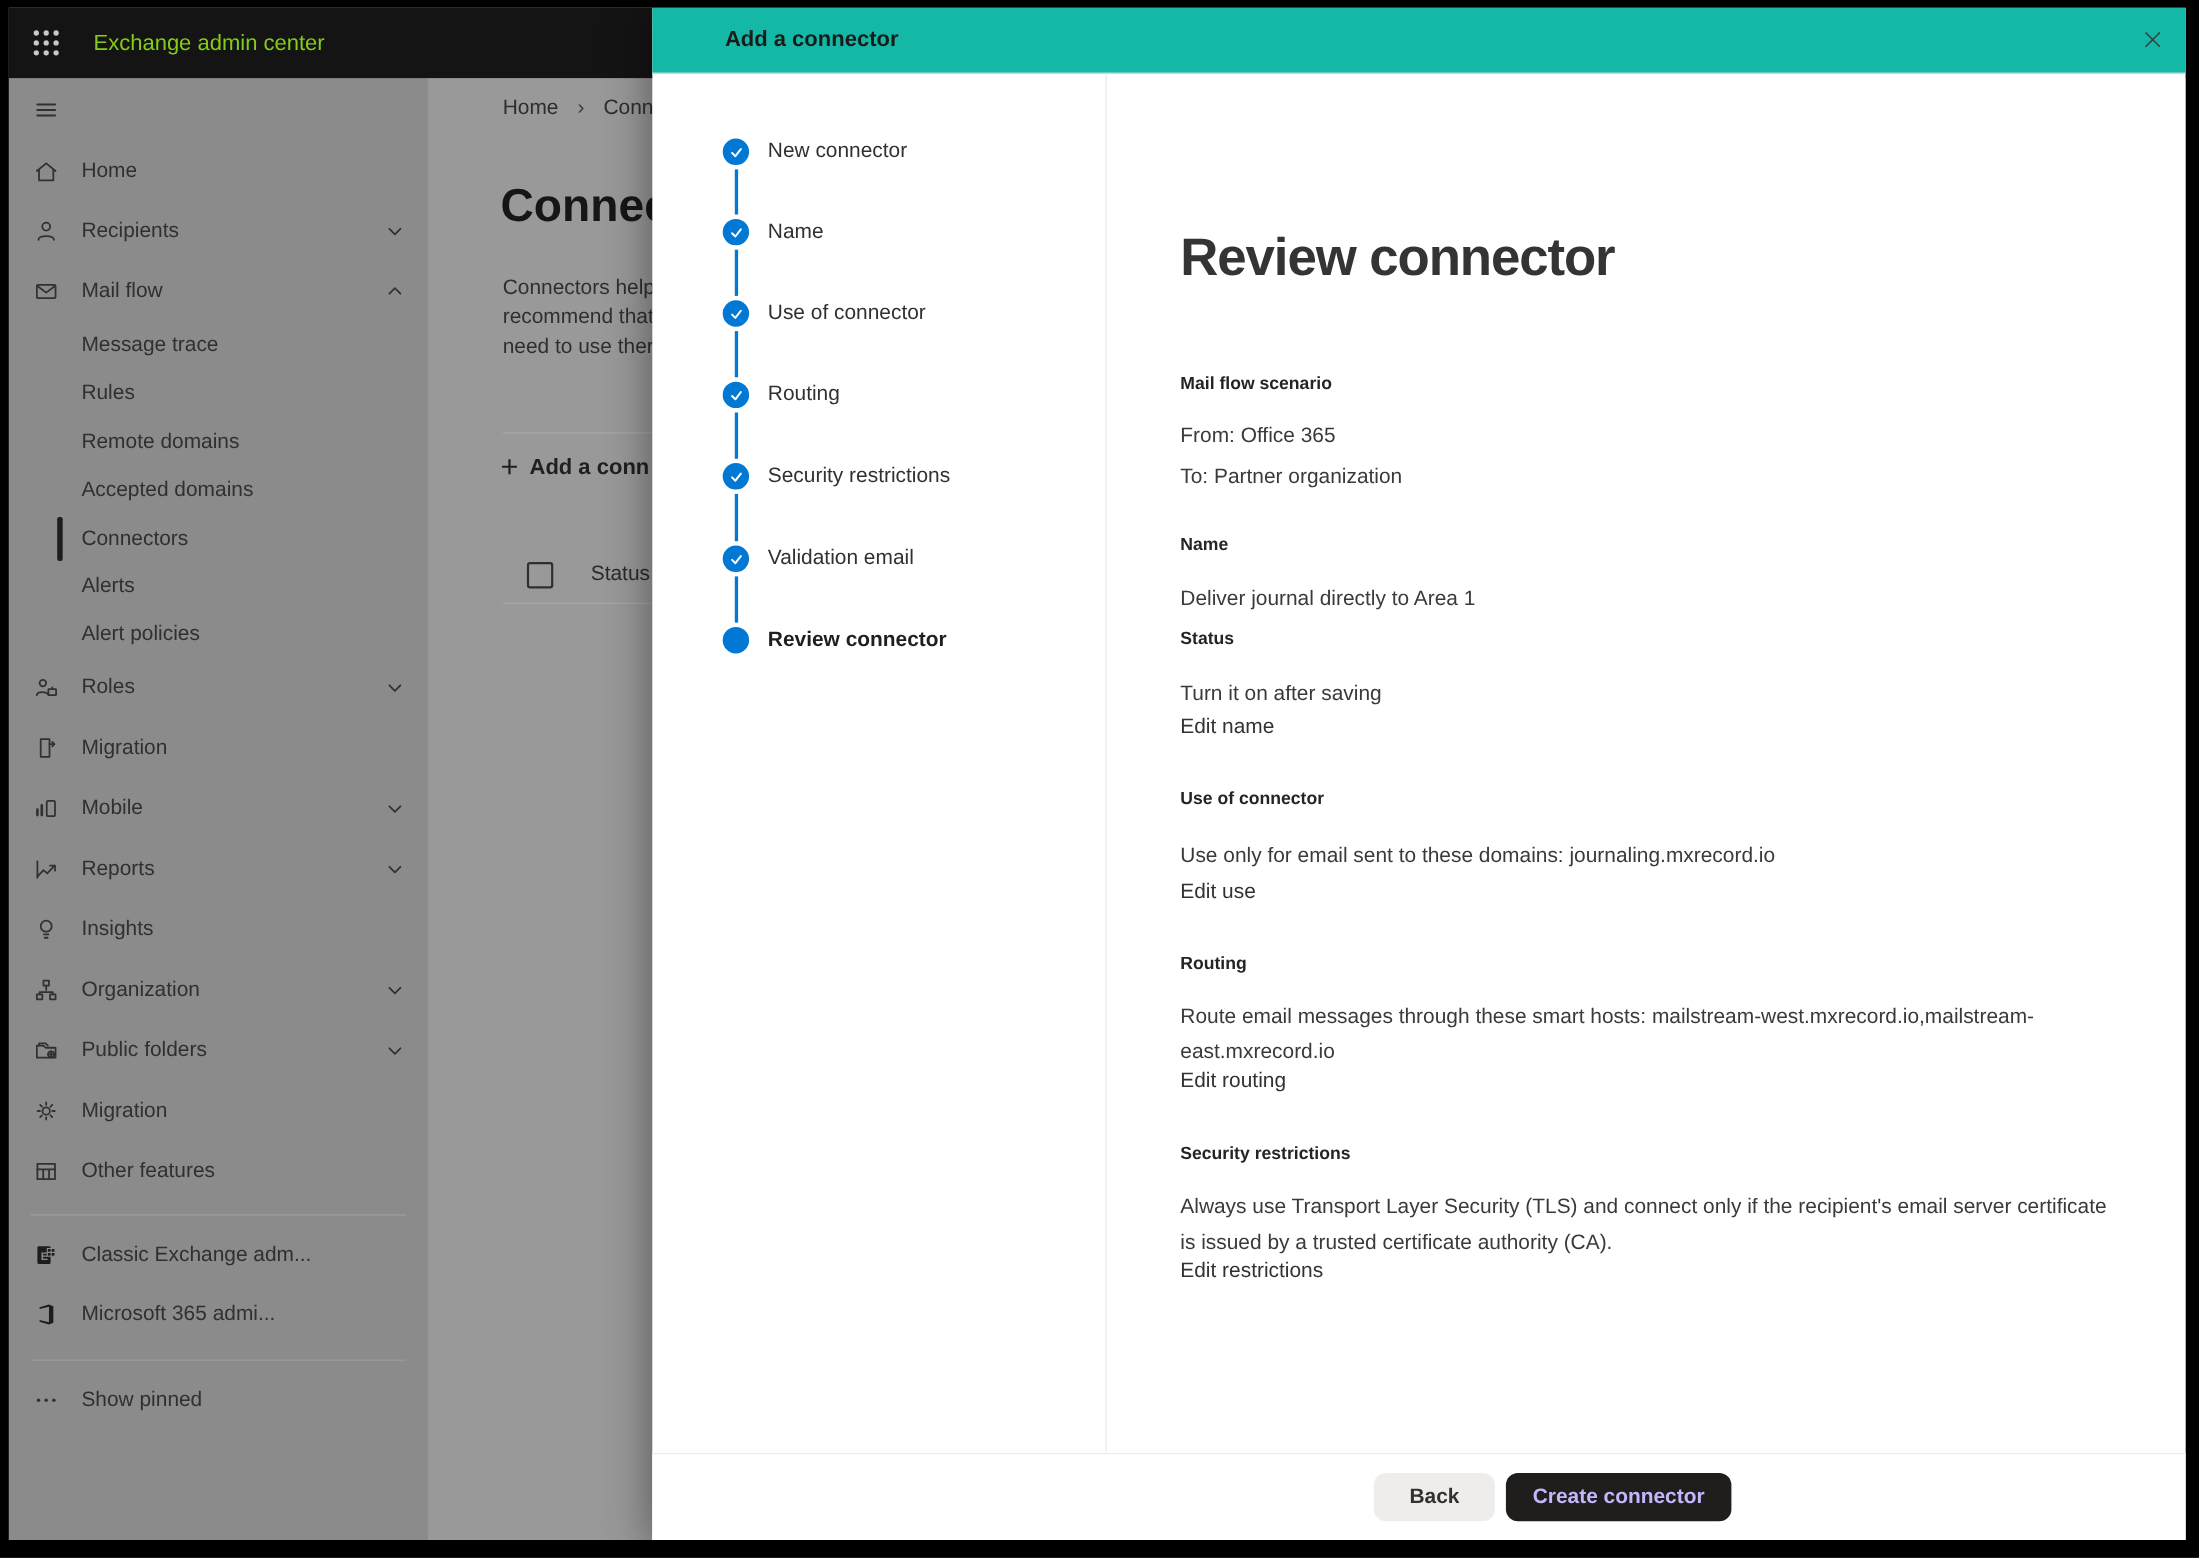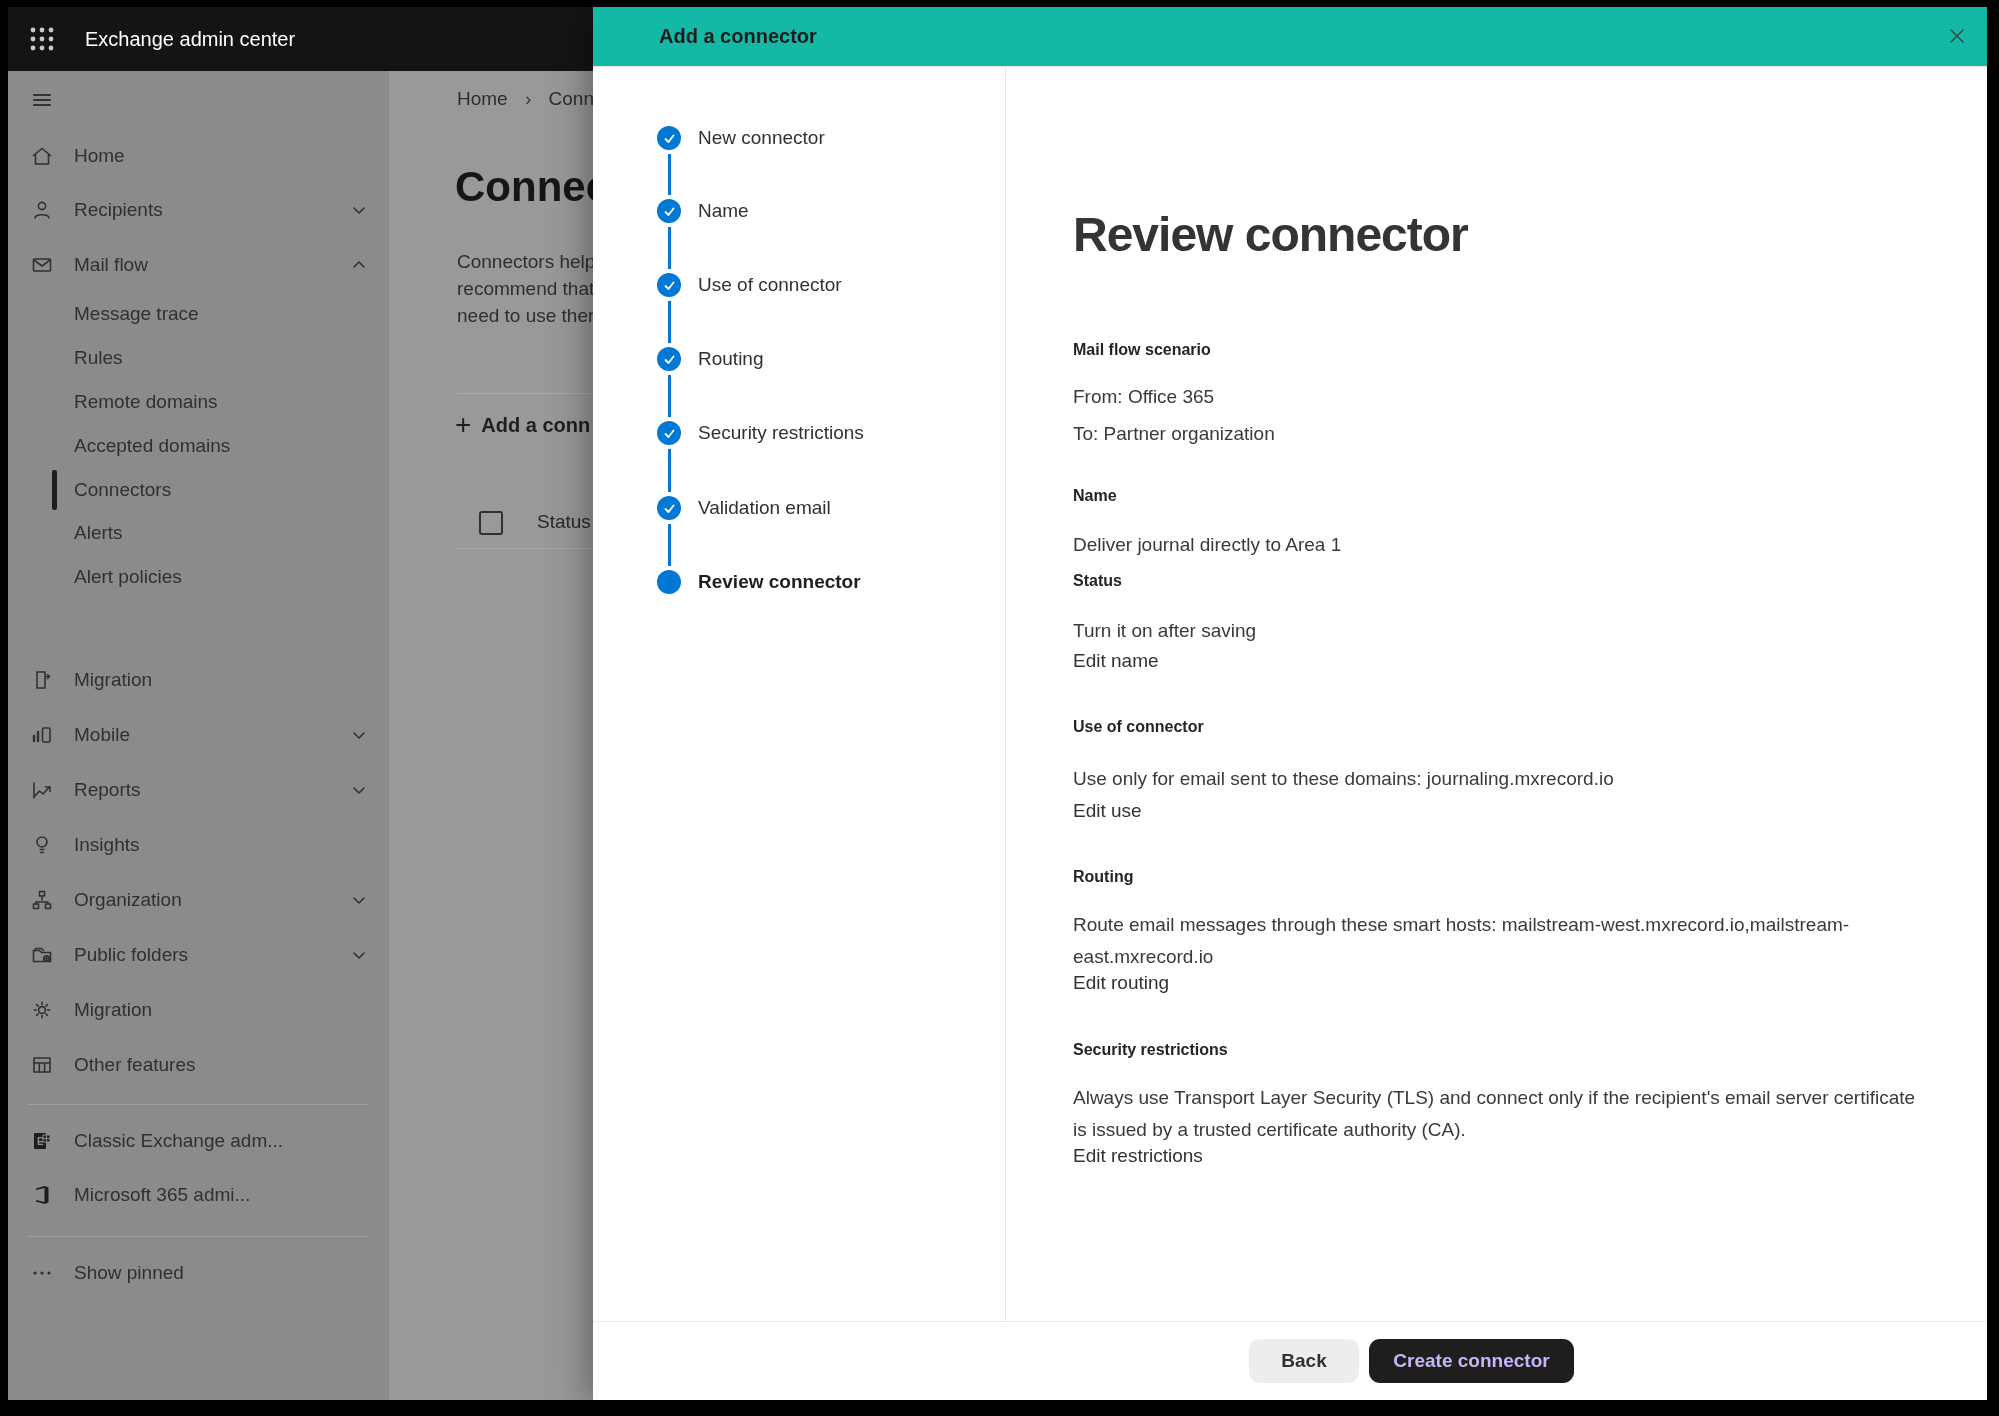--- a/index.html
+++ b/index.html
@@ -3,21 +3,21 @@
 <meta charset="utf-8">
 <style>
   html,body{margin:0;padding:0;background:#000;}
   .stage{position:relative;width:1999px;height:1416px;background:#000;overflow:hidden;
          font-family:"Liberation Sans",sans-serif;-webkit-font-smoothing:antialiased;}
   .screen{position:absolute;left:8px;top:7px;width:1979px;height:1393px;background:#999;overflow:hidden;}
 
   
   .topbar{position:absolute;left:0;top:0;width:100%;height:64px;background:#141414;z-index:2;}
   .topbar .waffle{position:absolute;left:18px;top:16px;width:32px;height:32px;cursor:pointer;}
-  .topbar .apptitle{position:absolute;left:77px;top:0;line-height:64px;font-size:20px;color:#ffffff;}
+  .topbar .apptitle{position:absolute;left:77px;top:0;line-height:64px;font-size:20px;color:#84cc16;}
 
   
   .sidebar{position:absolute;left:0;top:64px;width:381px;bottom:0;background:#8b8b8b;z-index:1;}
   .sb-row{position:absolute;left:0;width:100%;height:44px;cursor:pointer;}
   .sb-ico{position:absolute;left:22px;top:10px;width:24px;height:24px;}
   .sb-lbl{position:absolute;left:66px;top:0;line-height:44px;font-size:19px;color:#303030;white-space:nowrap;}
   .sb-chev{position:absolute;right:21px;top:13px;width:18px;height:18px;}
   .sb-div{position:absolute;left:20px;right:20px;height:1px;background:#9f9f9f;}
   .sb-sel{position:absolute;left:44px;top:2px;width:5px;height:40px;background:#1d1d1d;border-radius:2px;}
   .icon-stroke{stroke:#313131;fill:none;stroke-width:1.6;stroke-linecap:round;stroke-linejoin:round;}
@@ -145,20 +145,34 @@
       <span class="sb-lbl">Connectors</span>
         </div>
 
     <div class="sb-row" style="top:440px">
       <span class="sb-lbl">Alerts</span>
         </div>
     <div class="sb-row" style="top:484px">
       <span class="sb-lbl">Alert policies</span>
         </div>
 
+    <div class="sb-row" style="top:532px">
+      <span class="sb-ico">
+        <svg width="24" height="24" viewBox="0 0 24 24" class="icon-stroke">
+              <circle cx="9" cy="8" r="3"></circle>
+              <path d="M3.5 19c0-3.6 9-3.6 11 0"></path>
+              <rect x="14" y="13.5" width="7" height="5.5" rx="0.5"></rect>
+              <path d="M17.5 13.5V12"></path>
+            </svg></span>
+      <span class="sb-lbl">Roles</span>
+      <span class="sb-chev">
+        <svg width="18" height="18" viewBox="0 0 18 18" class="icon-stroke">
+              <path d="M4 7l5 5 5-5"></path>
+            </svg></span>
+    </div>
 
     <div class="sb-row" style="top:587px">
       <span class="sb-ico">
         <svg width="24" height="24" viewBox="0 0 24 24" class="icon-stroke">
               <path d="M7 4h8v16H7z"></path>
               <path d="M15 8.5h4.5M19.5 8.5 17.5 6.5M19.5 8.5 17.5 10.5"></path>
             </svg></span>
       <span class="sb-lbl">Migration</span>
     </div>
 

